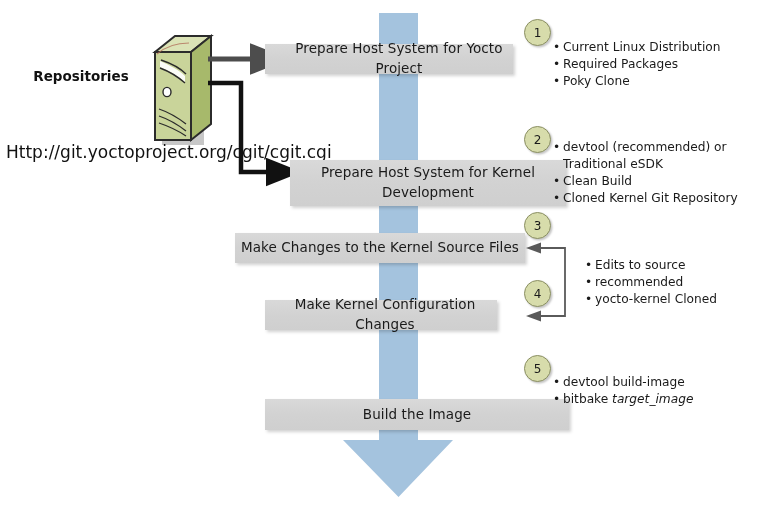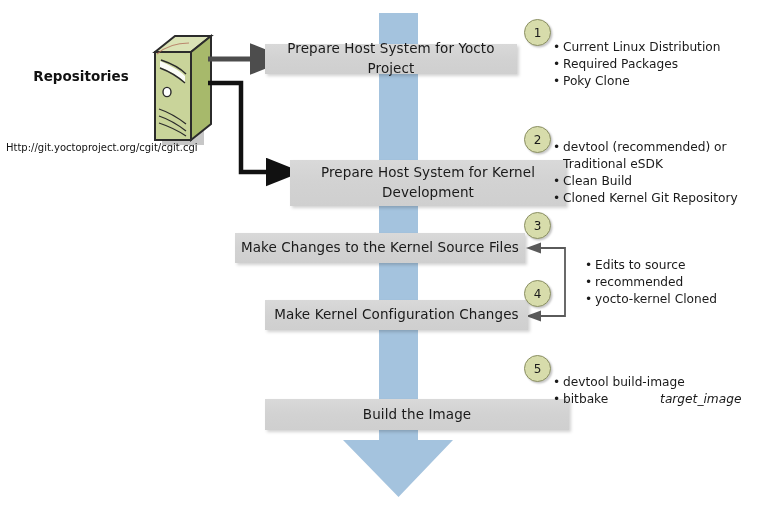--- a/index.html
+++ b/index.html
@@ -38,24 +38,24 @@
     display: flex;
     align-items: center;
     justify-content: center;
     text-align: center;
     font-size: 13.5px;
     color: #1a1a1a;
     line-height: 1.45;
     letter-spacing: 0.1px;
   }
 
-  #box-1 { left: 265px; top: 44px;  width: 252px; height: 30px; }
+  #box-1 { left: 265px; top: 44px;  width: 228px; height: 30px; padding-left: 20px; }
   #box-2 { left: 290px; top: 160px; width: 276px; height: 46px; }
   #box-3 { left: 235px; top: 233px; width: 290px; height: 30px; }
-  #box-4 { left: 265px; top: 300px; width: 263px; height: 30px; }
+  #box-4 { left: 265px; top: 300px; width: 224px; height: 30px; padding-left: 8px; }
   #box-5 { left: 265px; top: 399px; width: 304px; height: 31px; }
 
   
   .step-circle {
     position: absolute;
     width: 25px; height: 25px;
     border-radius: 50%;
     background: #d7dcab;
     border: 1.5px solid #8a8f62;
     box-shadow: 1.5px 1.5px 2px rgba(0,0,0,0.22);
@@ -79,21 +79,21 @@
     color: #1a1a1a;
     white-space: nowrap;
   }
   .bullets .bullet-row { display: flex; }
   .bullets .dot {
     width: 10px;
     flex: 0 0 10px;
     text-align: left;
   }
   .bullets .btxt { display: block; }
-  .ital { font-style: italic; margin-left: 48px; }
+  .ital { font-style: italic; }
 
   #bullets-1 { left: 553px; top: 39px;  }
   #bullets-2 { left: 553px; top: 139px; }
   #bullets-3 { left: 585px; top: 257px; }
   #bullets-5 { left: 553px; top: 374px; }
 
   
   #yocto-logo {
     left: 70px; top: 12px;
     width: 72px; height: 40px;
@@ -124,21 +124,21 @@
     width: 118px;
     font-size: 13.5px;
     font-weight: bold;
     line-height: 21px;
     text-align: center;
     color: #111;
   }
 
   #repo-url {
     left: 6px; top: 142px;
-    font-size: 10px;
+    font-size: 17px;
     color: #111;
     white-space: nowrap;
   }
 
   #server-svg { left: 125px; top: 30px; }
 
   
   #connectors {
     left: 0; top: 0;
     width: 769px; height: 517px;

